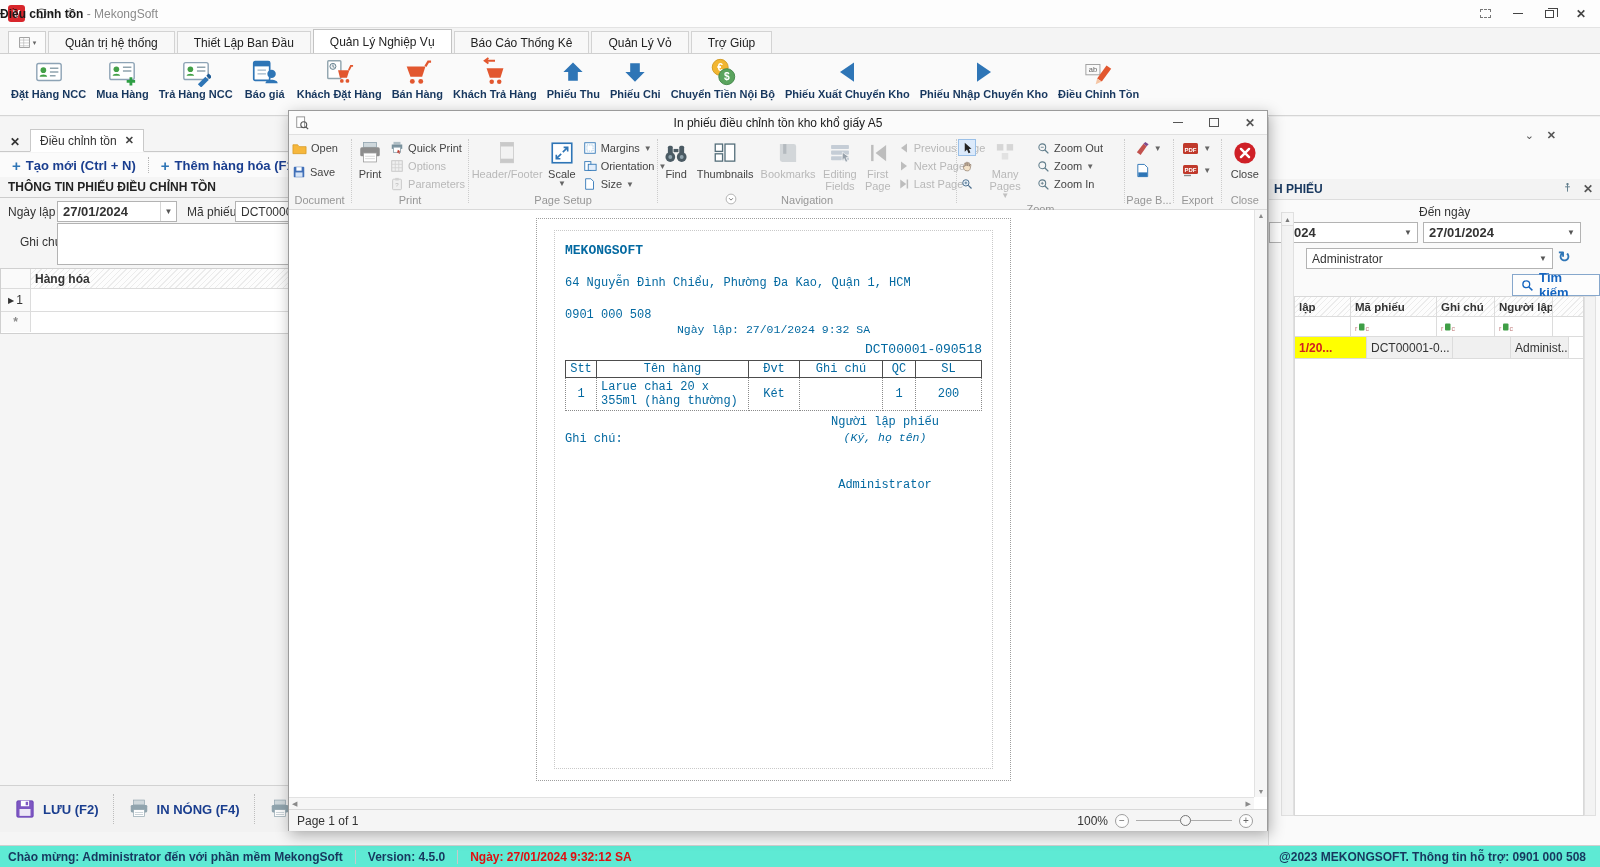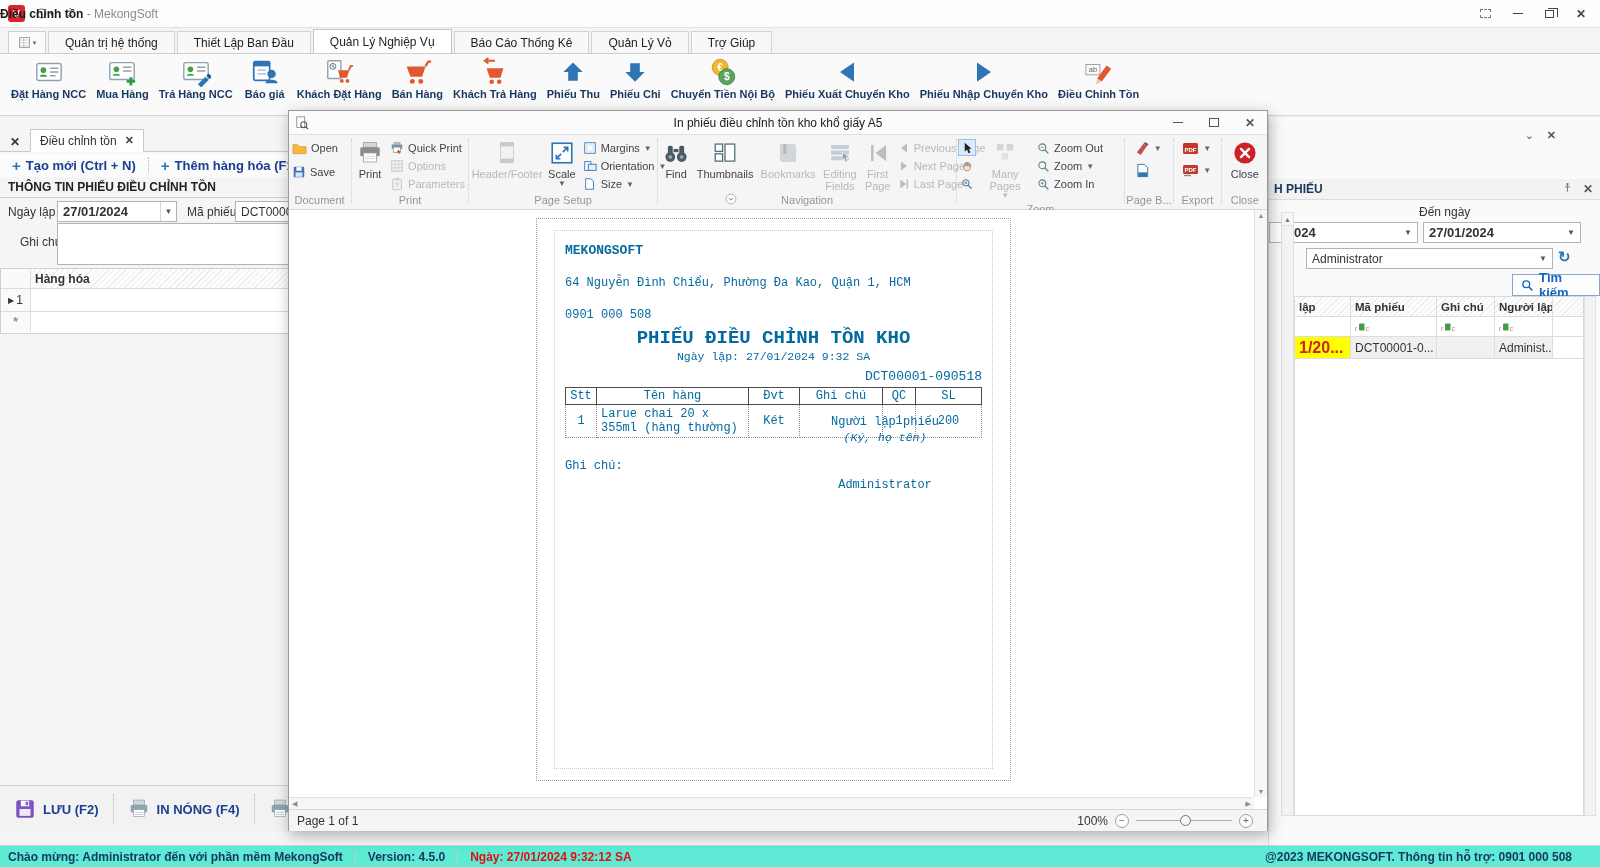--- a/index.html
+++ b/index.html
@@ -115,21 +115,21 @@
 .zoomctl{margin-left:auto;display:flex;align-items:center;gap:7px;padding-right:14px}
 .zcircle{width:14px;height:14px;border-radius:50%;border:1px solid #9e9e9e;color:#666;display:flex;align-items:center;justify-content:center;font-size:10px;line-height:1;background:#fdfdfd}
 .ztrack{width:96px;height:11px;position:relative}
 .ztrack .ln{position:absolute;left:0;top:5px;width:100%;border-top:1px solid #adadad}
 .ztrack .dot{position:absolute;left:44px;top:0;width:11px;height:11px;border-radius:50%;border:1px solid #757575;background:#f7f7f7}
 
 
 .statusbar{position:absolute;left:0;top:845px;width:1600px;height:22px;background:#5eead4;border-top:1px solid #cfcfcf;display:flex;align-items:center;font-weight:bold;color:#17375e;font-size:12px}
 .sbsep{width:1px;height:14px;border-left:1px solid #c9c9c9;margin:0 12px}
 .sbdate{color:#e01010}
-.sbright{margin-left:auto;padding-right:28px}
+.sbright{margin-left:auto;padding-right:14px}
 </style>
 </head>
 <body>
 
 <div class="titlebar">
   <div class="appbadge">V</div>
   <div class="tb-mini">
     <svg width="13" height="13" viewBox="0 0 16 16">
         <circle cx="8" cy="8" r="5.5" fill="none" stroke="#777" stroke-width="1.3"></circle>
       </svg>
@@ -480,21 +480,21 @@
             <svg width="14" height="12" viewBox="0 0 14 12">
               <text x="0" y="9.5" font-size="7" fill="#c07a7a">r</text>
               <rect x="4" y="2.5" width="5.5" height="7" rx="1" fill="#3f9e46"></rect>
               <text x="10.5" y="9.5" font-size="7" fill="#c07a7a">c</text>
             </svg>
           </span>
         </div>
       <div class="gcell" style="flex:1;border-right:none"></div>
     </div>
     <div class="grow" style="height:22px">
-      <div class="gcell yellowrow" style="width:56px;font-size:16px">1/20...</div>
+      <div class="gcell yellowrow" style="width:72px;font-size:12px">1/20...</div>
       <div class="gcell" style="width:86px;background:#f0f0f0">DCT00001-0...</div>
       <div class="gcell" style="width:58px;background:#f0f0f0"></div>
       <div class="gcell" style="width:58px;background:#f0f0f0">Administ...</div>
       <div class="gcell" style="flex:1;border-right:none"></div>
     </div>
   </div>
   <div class="scrollstrip" style="left:315px;top:179px;width:12px;height:520px"></div>
 </div>
 
 <div class="pv">
@@ -883,21 +883,20 @@
     </div>
   </div>
 
   <div class="pv-canvas">
     <div class="page">
       <div class="marg"></div>
       <div class="pcontent">
         <div class="doc-company">MEKONGSOFT</div>
         <div class="doc-line">64 Nguyễn Đình Chiểu, Phường Đa Kao, Quận 1, HCM</div>
         <div class="doc-line">0901 000 508</div>
-        <div class="doc-title">PHIẾU ĐIỀU CHỈNH TỒN KHO</div>
         <div class="doc-date">Ngày lập: 27/01/2024  9:32 SA</div>
         <div class="doc-code">DCT00001-090518</div>
         <table class="doctable">
           <colgroup>
               <col style="width:31px">
               <col style="width:152px">
               <col style="width:51px">
               <col style="width:83px">
               <col style="width:33px">
               <col>

